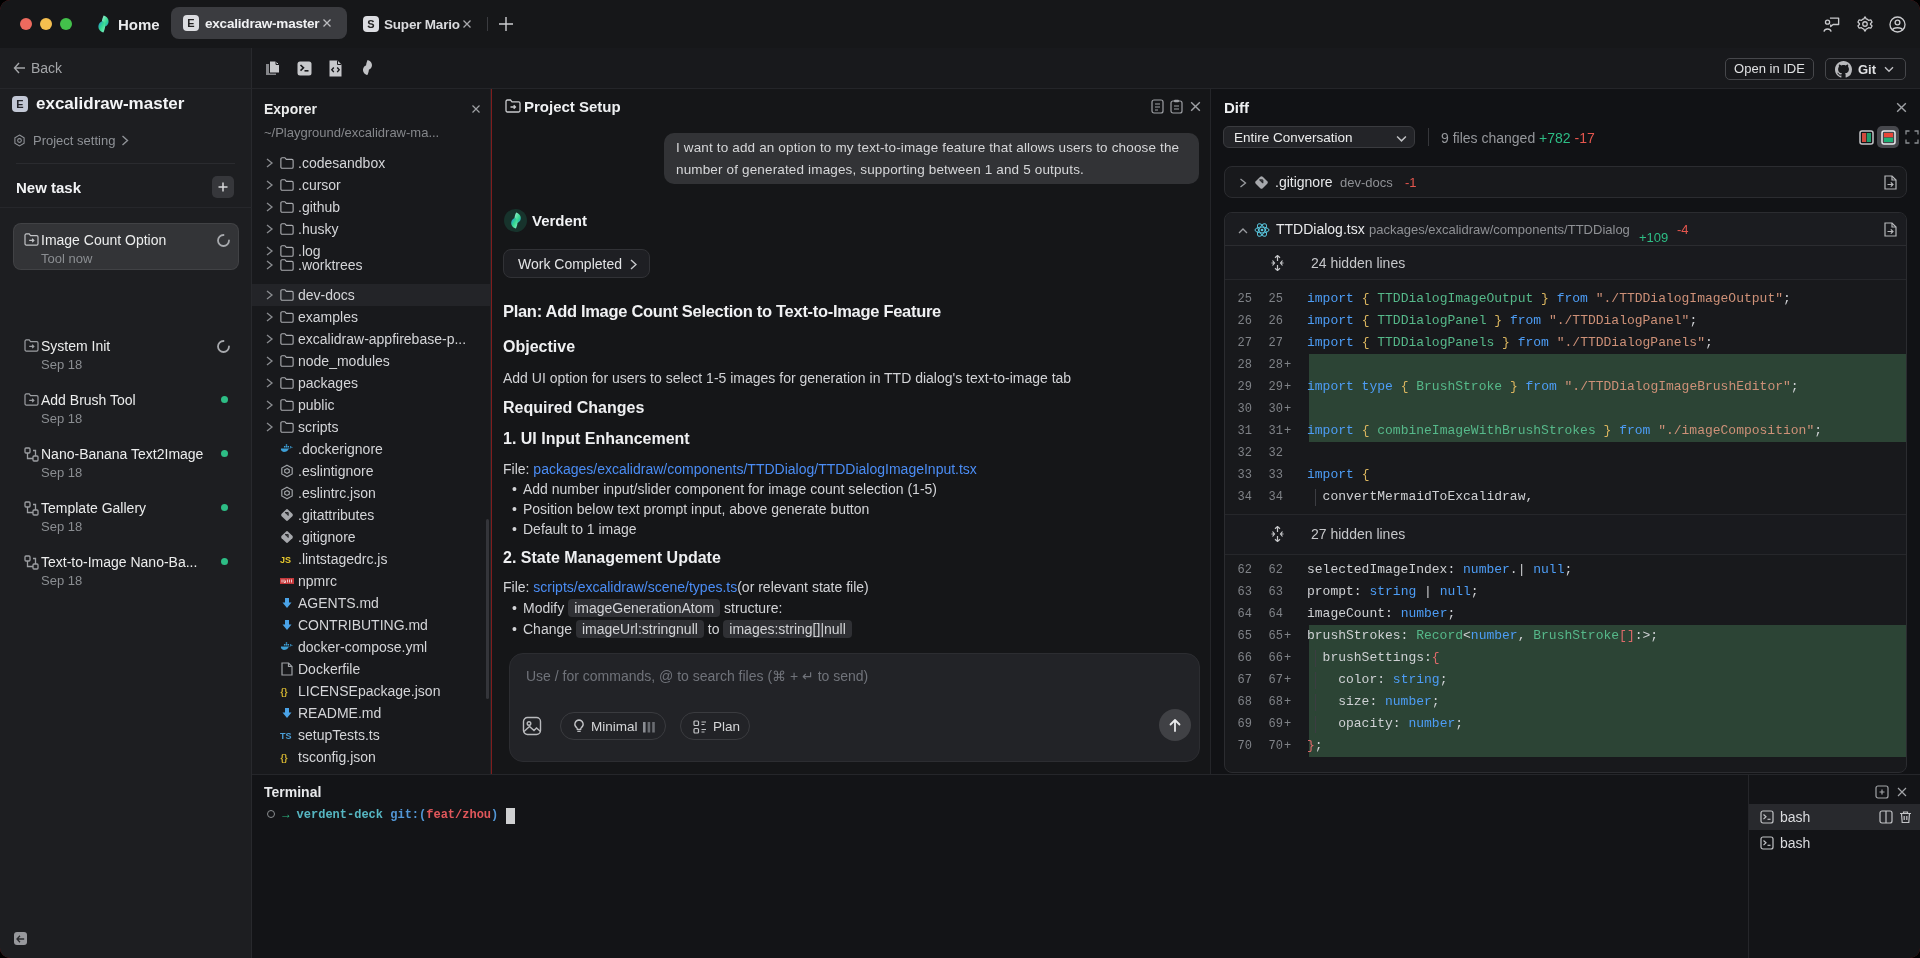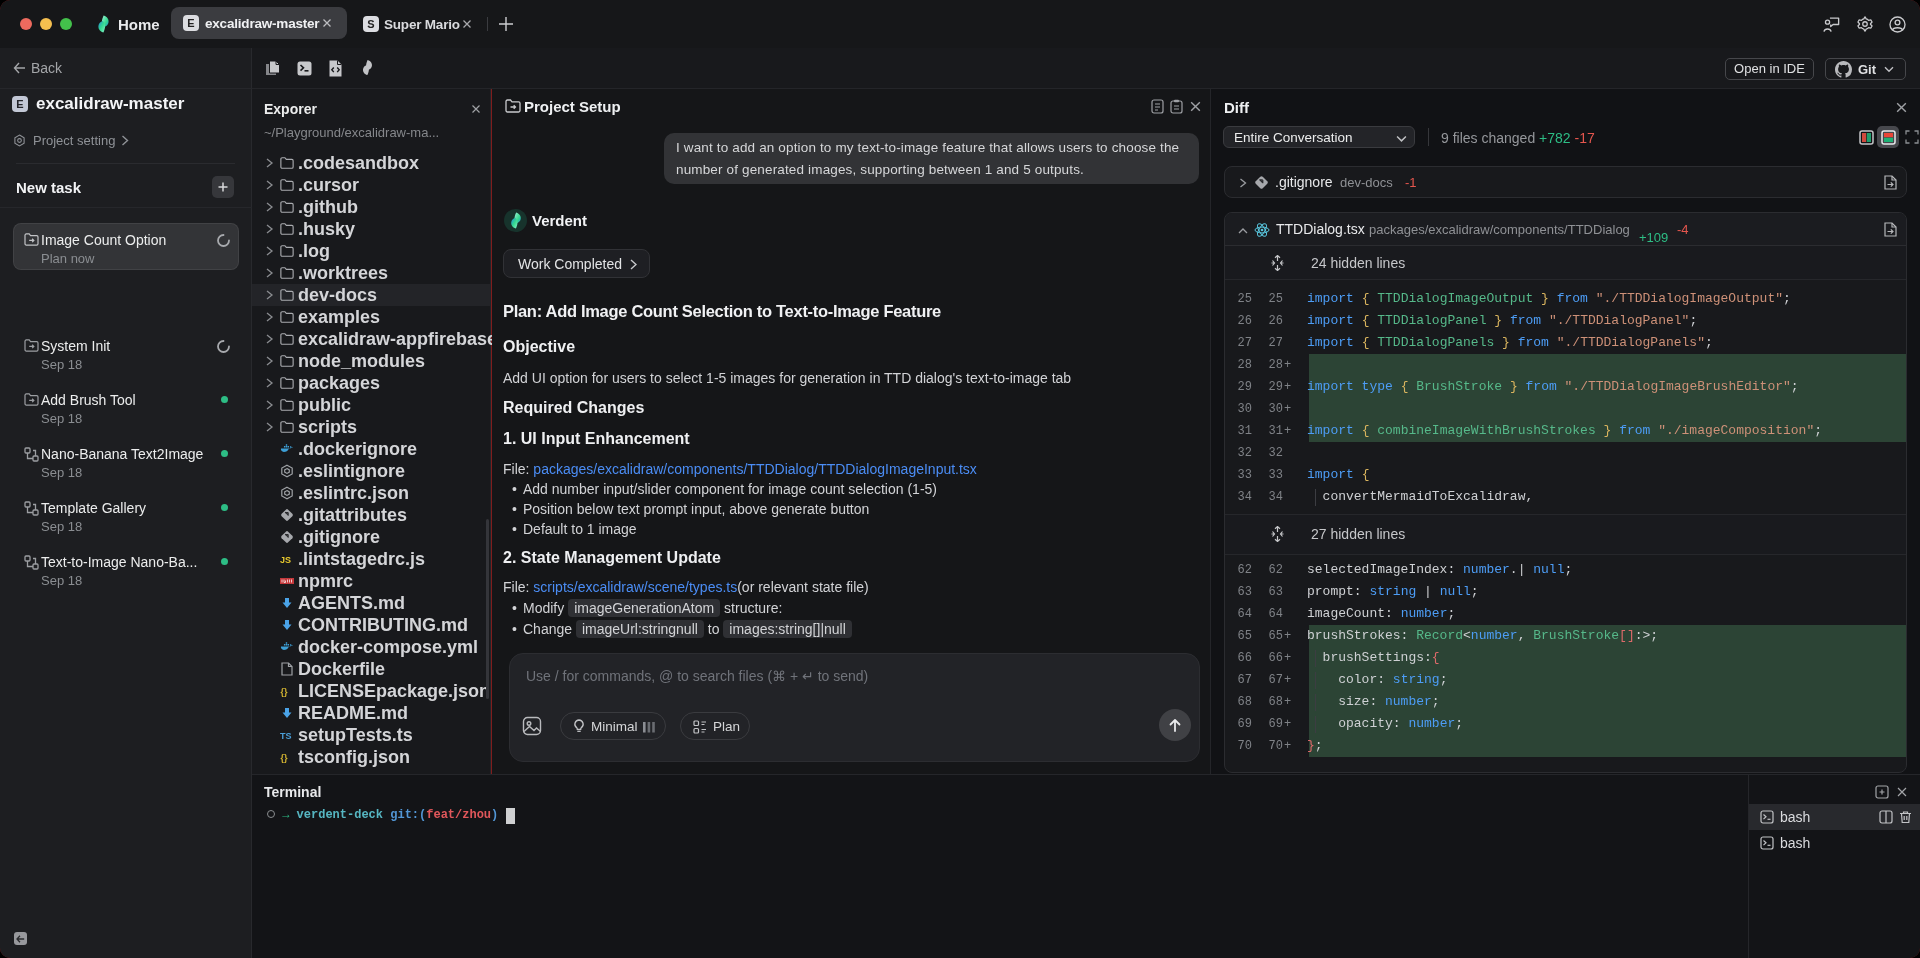--- a/index.html
+++ b/index.html
@@ -18,21 +18,21 @@
 
 #sidebar { position:absolute; left:0; top:48px; width:252px; height:910px; background:#1d1e21; border-right:1px solid #28292d; }
 .task { position:absolute; left:13px; width:226px; height:47px; }
 .task .t1 { position:absolute; left:28px; top:9px; font-size:14px; color:#eceded; }
 .task .t2 { position:absolute; left:28px; top:28px; font-size:13px; color:#8b8e92; }
 .ticon { position:absolute; left:11px; top:10px; }
 .tstat { position:absolute; right:8px; top:10px; }
 
 #explorer { position:absolute; left:252px; top:89px; width:239px; height:685px; background:#18191c; border-right:1px solid #242529; }
 .trow { position:absolute; left:0; width:238px; height:22px; }
-.trow .nm { position:absolute; left:46px; top:50%; transform:translateY(-50%); font-size:18px; color:#d4d5d8; white-space:nowrap;font-weight:bold; }
+.trow .nm { position:absolute; left:46px; top:50%; transform:translateY(-50%); font-size:14px; color:#d4d5d8; white-space:nowrap; }
 .trow .chev { position:absolute; left:13px; top:6px; }
 .trow .fic { position:absolute; left:28px; top:4px; width:14px; height:14px; }
 
 #center { position:absolute; left:492px; top:89px; width:719px; height:685px; background:#151618; border-right:1px solid #242529; }
 .h3 { font-weight:bold; font-size:16px; color:#eff0f2; position:absolute; }
 .body { font-size:14px; color:#d2d3d6; position:absolute; white-space:nowrap; }
 .blue { color:#4b8df5; }
 .chip { background:#2f3034; border-radius:4px; padding:1px 6px; }
 
 #diff { position:absolute; left:1211px; top:89px; width:709px; height:685px; background:#111215; }
@@ -163,21 +163,21 @@
         </svg>
     </div>
     <div class="abs" style="left:0;top:159px;width:252px;height:1px;background:#26272b;"></div>
 
     <div class="task" style="top:175px;background:#333437;border-radius:8px;box-shadow:inset 0 0 0 1px rgba(255,255,255,0.07);">
       <svg class="ticon" width="15" height="13" viewBox="0 0 16 14" fill="none" stroke="#c2c3c6" stroke-width="1.3">
           <path d="M1 2.5 C1 1.7 1.6 1 2.4 1 H5.5 L7 2.8 H13.6 C14.4 2.8 15 3.4 15 4.2 V11.5 C15 12.3 14.4 13 13.6 13 H2.4 C1.6 13 1 12.3 1 11.5 Z"></path>
           <path d="M5.5 8 H10.5 M8.7 6.2 L10.5 8 L8.7 9.8"></path>
         </svg>
       <div class="t1">Image Count Option</div>
-      <div class="t2">Plan now</div>
+      <div class="t2">Tool now</div>
       <svg class="tstat" width="15" height="15" viewBox="0 0 15 15">
           <path d="M13 7.5 A5.5 5.5 0 1 1 7.5 2" fill="none" stroke="#a8aaae" stroke-width="1.8" stroke-linecap="round"></path>
         </svg>
     </div>
     <div class="task" style="top:281px;">
       <svg class="ticon" width="15" height="13" viewBox="0 0 16 14" fill="none" stroke="#9c9ea2" stroke-width="1.3">
           <path d="M1 2.5 C1 1.7 1.6 1 2.4 1 H5.5 L7 2.8 H13.6 C14.4 2.8 15 3.4 15 4.2 V11.5 C15 12.3 14.4 13 13.6 13 H2.4 C1.6 13 1 12.3 1 11.5 Z"></path>
           <path d="M5.5 8 H10.5 M8.7 6.2 L10.5 8 L8.7 9.8"></path>
         </svg>
       <div class="t1">System Init</div>
@@ -278,21 +278,21 @@
       </div>
     <div class="trow" style="top:151px;">
         <svg class="chev" width="9" height="10" viewBox="0 0 8 10">
           <path d="M1.5 1 L6.5 5 L1.5 9" fill="none" stroke="#8b8d91" stroke-width="1.3"></path>
         </svg>
         <svg class="fic" width="14" height="14" viewBox="0 0 16 16" fill="none" stroke="#a9abaf" stroke-width="1.3">
           <path d="M1 3.5 C1 2.7 1.6 2 2.4 2 H5.6 L7.2 3.9 H13.6 C14.4 3.9 15 4.5 15 5.3 V12.5 C15 13.3 14.4 14 13.6 14 H2.4 C1.6 14 1 13.3 1 12.5 Z"></path>
         </svg>
         <div class="nm">.log</div>
       </div>
-    <div class="trow" style="top:173px;text-align:right;">
+    <div class="trow" style="top:165px;text-align:right;">
         <svg class="chev" width="9" height="10" viewBox="0 0 8 10">
           <path d="M1.5 1 L6.5 5 L1.5 9" fill="none" stroke="#8b8d91" stroke-width="1.3"></path>
         </svg>
         <svg class="fic" width="14" height="14" viewBox="0 0 16 16" fill="none" stroke="#a9abaf" stroke-width="1.3">
           <path d="M1 3.5 C1 2.7 1.6 2 2.4 2 H5.6 L7.2 3.9 H13.6 C14.4 3.9 15 4.5 15 5.3 V12.5 C15 13.3 14.4 14 13.6 14 H2.4 C1.6 14 1 13.3 1 12.5 Z"></path>
         </svg>
         <div class="nm">.worktrees</div>
       </div>
     <div class="trow" style="top:195px;background:#232428;">
         <svg class="chev" width="9" height="10" viewBox="0 0 8 10">

